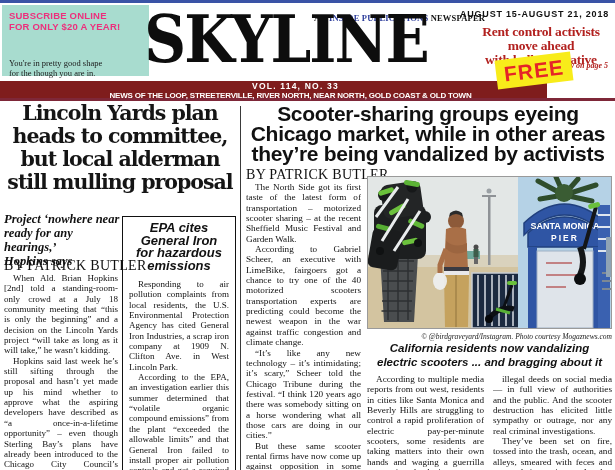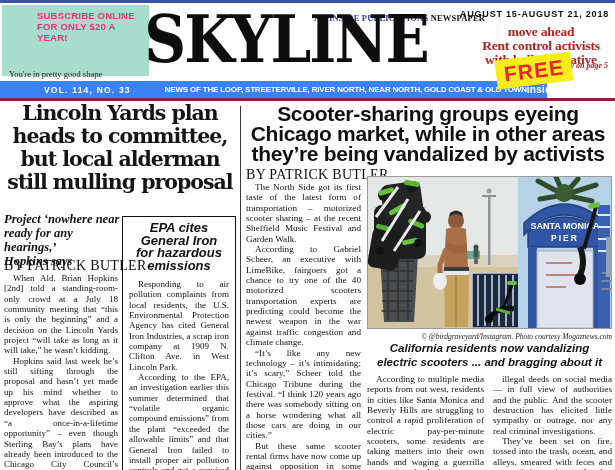--- a/index.html
+++ b/index.html
@@ -5,37 +5,37 @@
   * { margin:0; padding:0; box-sizing:border-box; }
   html,body { background:#e9e9e9; }
   .page {
     position:relative; width:615px; height:470px; background:#ffffff;
     font-family:"Liberation Serif", serif; color:#111; overflow:hidden;
   }
   .abs { position:absolute; }
   
   .topline { left:0; top:0; width:615px; height:3px; background:#3a53a6; }
   .promo { left:2px; top:5px; width:147px; height:71px; background:#a8dccf; padding:5px 7px; }
-  .promo-head { font-family:"Liberation Sans", sans-serif; font-weight:bold; font-size:9.5px; line-height:11px; color:#ed2f7c; letter-spacing:.2px;margin-left:28px; }
+  .promo-head { font-family:"Liberation Sans", sans-serif; font-weight:bold; font-size:9.5px; line-height:11px; color:#ed2f7c; letter-spacing:.2px; }
   .promo-quote { margin-top:26px; font-family:Liberation Serif, serif; font-size:8.5px; line-height:10px; color:#1a1a1a; }
   .promo-attr { margin-top:3px; margin-left:42px; font-family:"Liberation Sans", sans-serif; font-style:italic; font-size:8.5px; color:#1a1a1a; }
   .tagline { left:314px; top:13px; width:122px; font-family:"Liberation Serif", serif; font-weight:bold; font-size:8.5px; letter-spacing:.2px; white-space:nowrap; }
   .tagline .blue { color:#2d3d9b; }
   .skyline { left:138px; top:0px; width:296px; text-align:center;
     font-family:"DejaVu Serif", serif; font-weight:bold; font-size:58px; line-height:76px;
     letter-spacing:-2px; color:#0d0d0d; transform:scaleY(1.12); transform-origin:50% 30%; }
   .date { right:6px; top:9px; font-family:"Liberation Sans", sans-serif; font-weight:bold; font-size:9px; letter-spacing:.8px; white-space:nowrap; }
   .teaser { left:468px; top:25px; width:146px; text-align:center; color:#b2211f;
     font-weight:bold; font-size:13.5px; line-height:14px; letter-spacing:-.2px; }
   .storyref { right:7px; top:61px; color:#b2211f; font-weight:bold; font-style:italic; font-size:8px; }
   .free { left:496px; top:56px; width:76px; height:29px; background:#f8ec1a;
     transform:rotate(-7deg); z-index:6; display:flex; align-items:center; justify-content:center;
     font-family:"Liberation Sans", sans-serif; font-weight:bold; font-size:21px; letter-spacing:1px; color:#e52528; }
-  .infobar { left:0; top:81px; width:547px; height:17px; background:#3b82f6; z-index:4;
-    display:flex; align-items:center; color:#fff; font-family:"Liberation Sans", sans-serif; font-weight:bold; }
+  .infobar { left:0; top:81px; width:547px; height:17px; background:#7f1d1d; z-index:4;
+    display:flex; align-items:center; color:#fff; font-family:"Liberation Sans", sans-serif; font-weight:bold;flex-direction:column; }
   .infobar .vol { margin-left:44px; font-size:8.5px; letter-spacing:1.2px; white-space:nowrap; }
   .infobar .coverage { margin-left:34px; font-size:8px; letter-spacing:-.2px; white-space:nowrap; }
   .infobar .website { margin-left:auto; margin-right:12px; font-size:10px; letter-spacing:.3px; }
   .maroonrule { left:0; top:98px; width:615px; height:3px; background:#7e2738; }
   
   .vdivider { left:240px; top:106px; width:1px; height:364px; background:#3a3a3a; }
   .l-headline { left:2px; top:102px; width:236px; text-align:center; font-family:"DejaVu Serif", serif;
     font-weight:bold; font-size:20.5px; line-height:23px; letter-spacing:-1px; color:#151515; }
   .l-subhead { left:4px; top:212px; width:122px; font-weight:bold; font-style:italic; font-size:12.5px; line-height:14px; }
   .byline { font-size:14px; letter-spacing:.3px; }
@@ -75,22 +75,22 @@
       <div>for the though you are in.</div>
     </div>
     <div class="promo-attr">— Dr. Seuss</div>
   </div>
 
   <div class="abs tagline"><span>AN </span><span class="blue">INSIDE PUBLICATIONS</span><span> NEWSPAPER</span></div>
   <div class="abs skyline">SKYLINE</div>
 
   <div class="abs date">AUGUST 15-AUGUST 21, 2018</div>
   <div class="abs teaser">
+    <div>Rent control activists</div>
     <div>move ahead</div>
-    <div>Rent control activists</div>
     <div>with ballot initiative</div>
   </div>
   <div class="abs storyref">Story on page 5</div>
   <div class="abs free">FREE</div>
 
   <div class="abs infobar">
     <span class="vol">VOL. 114, NO. 33</span>
     <span class="coverage">NEWS OF THE LOOP, STREETERVILLE, RIVER NORTH, NEAR NORTH, GOLD COAST &amp; OLD TOWN</span>
     <span class="website">insideonline.com</span>
   </div>

